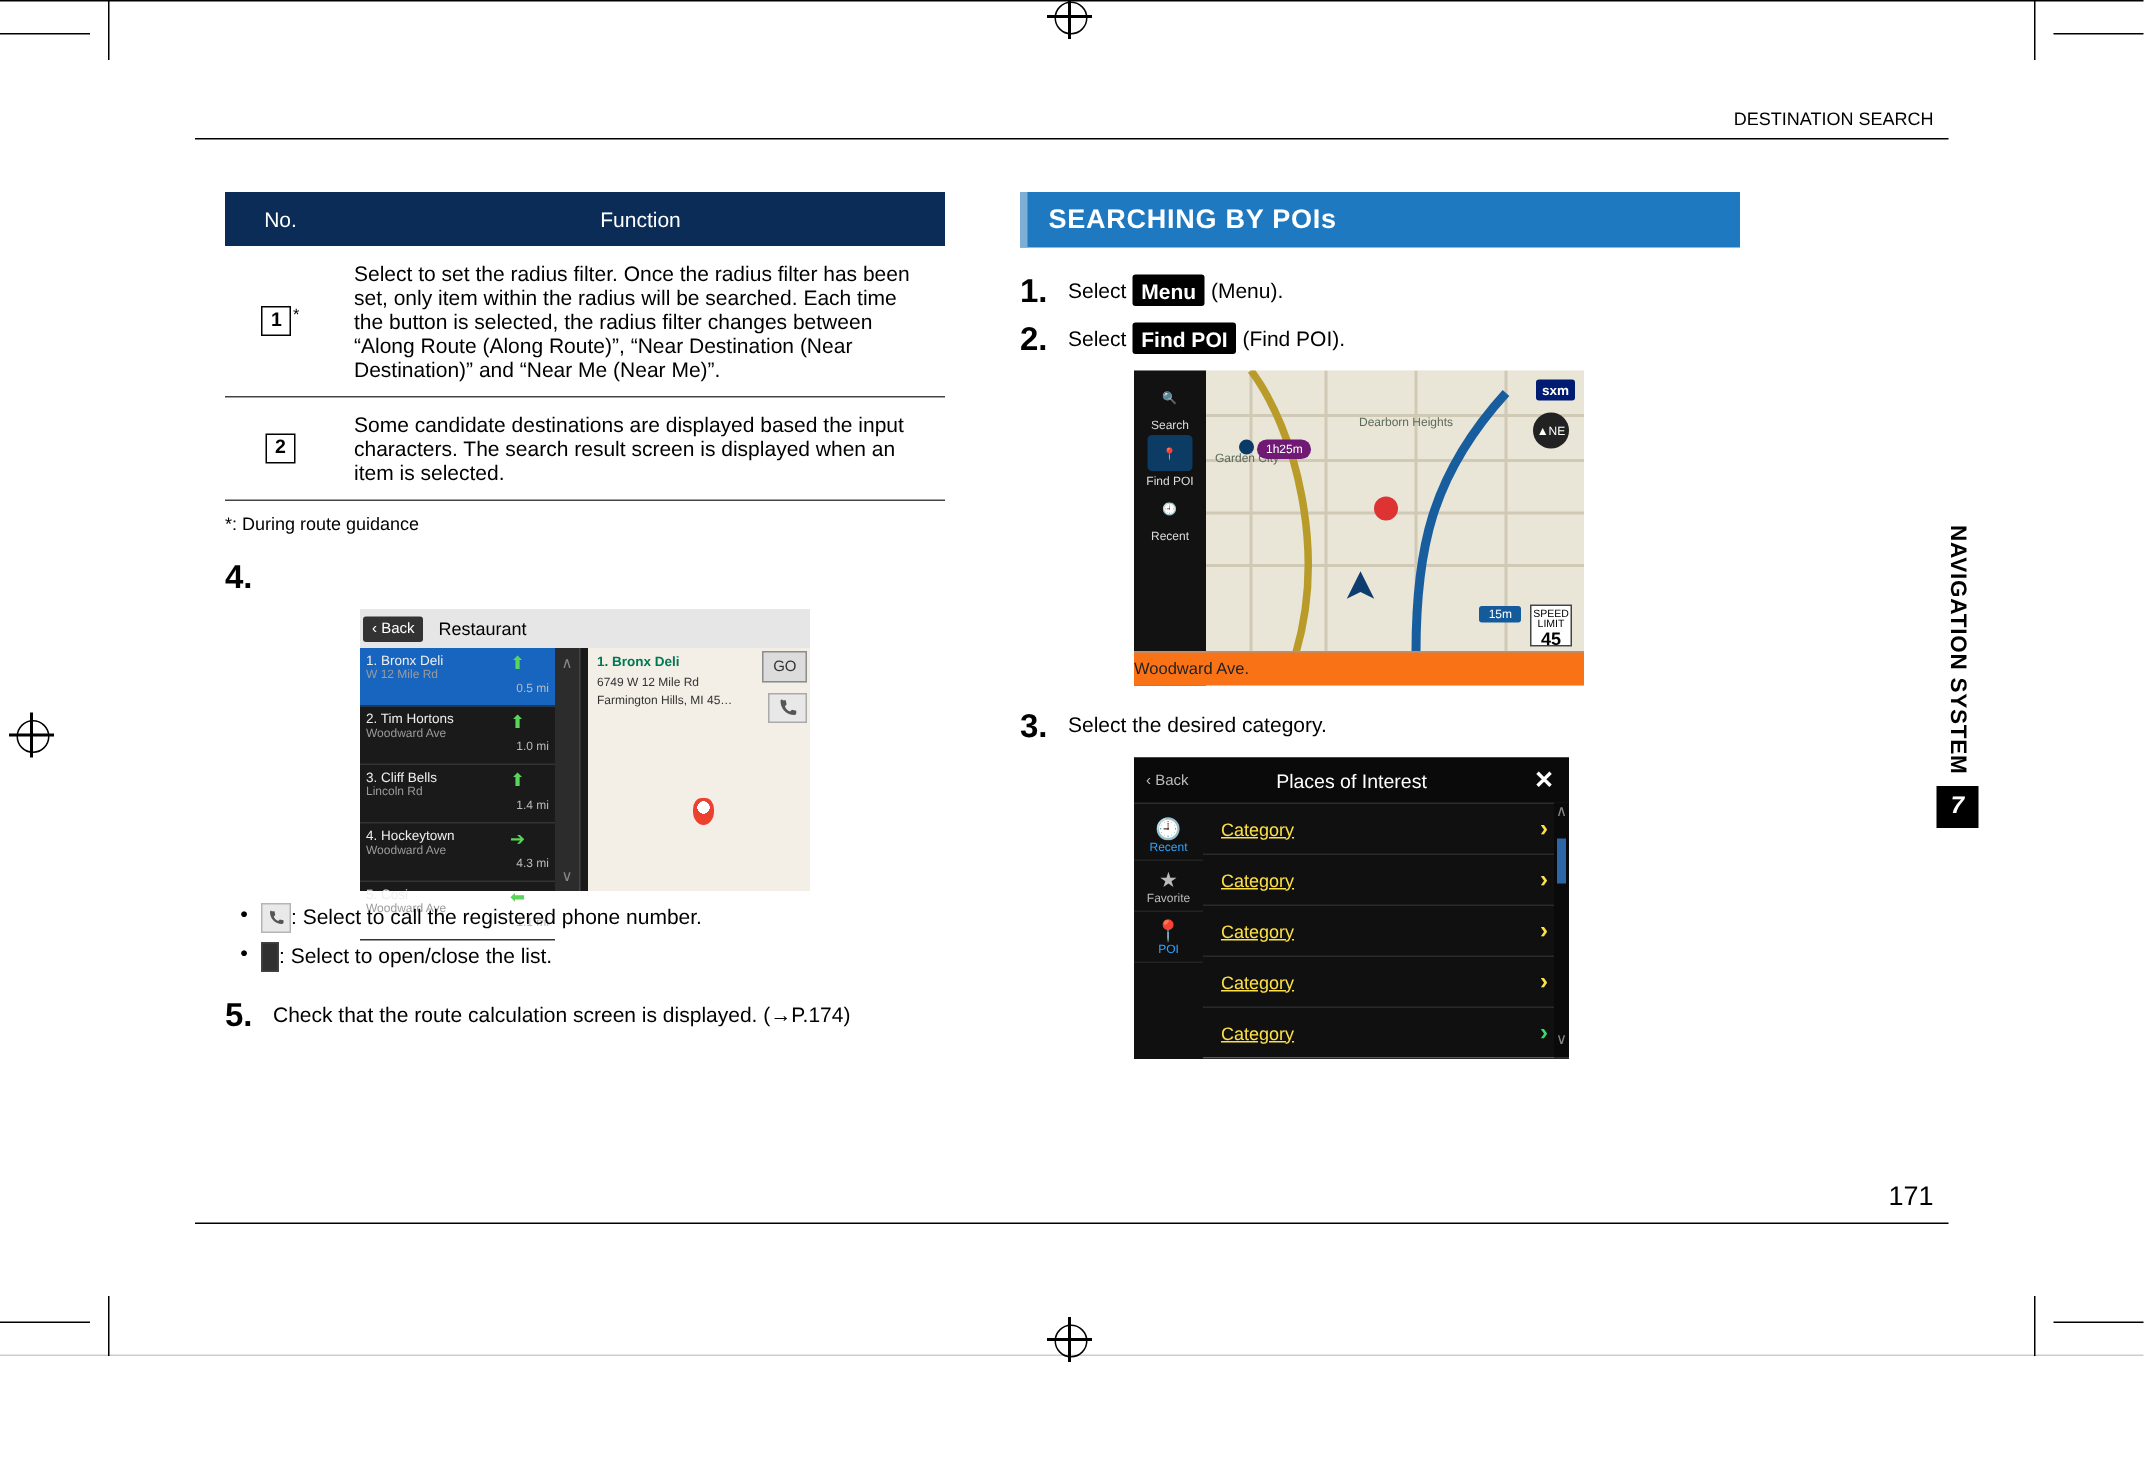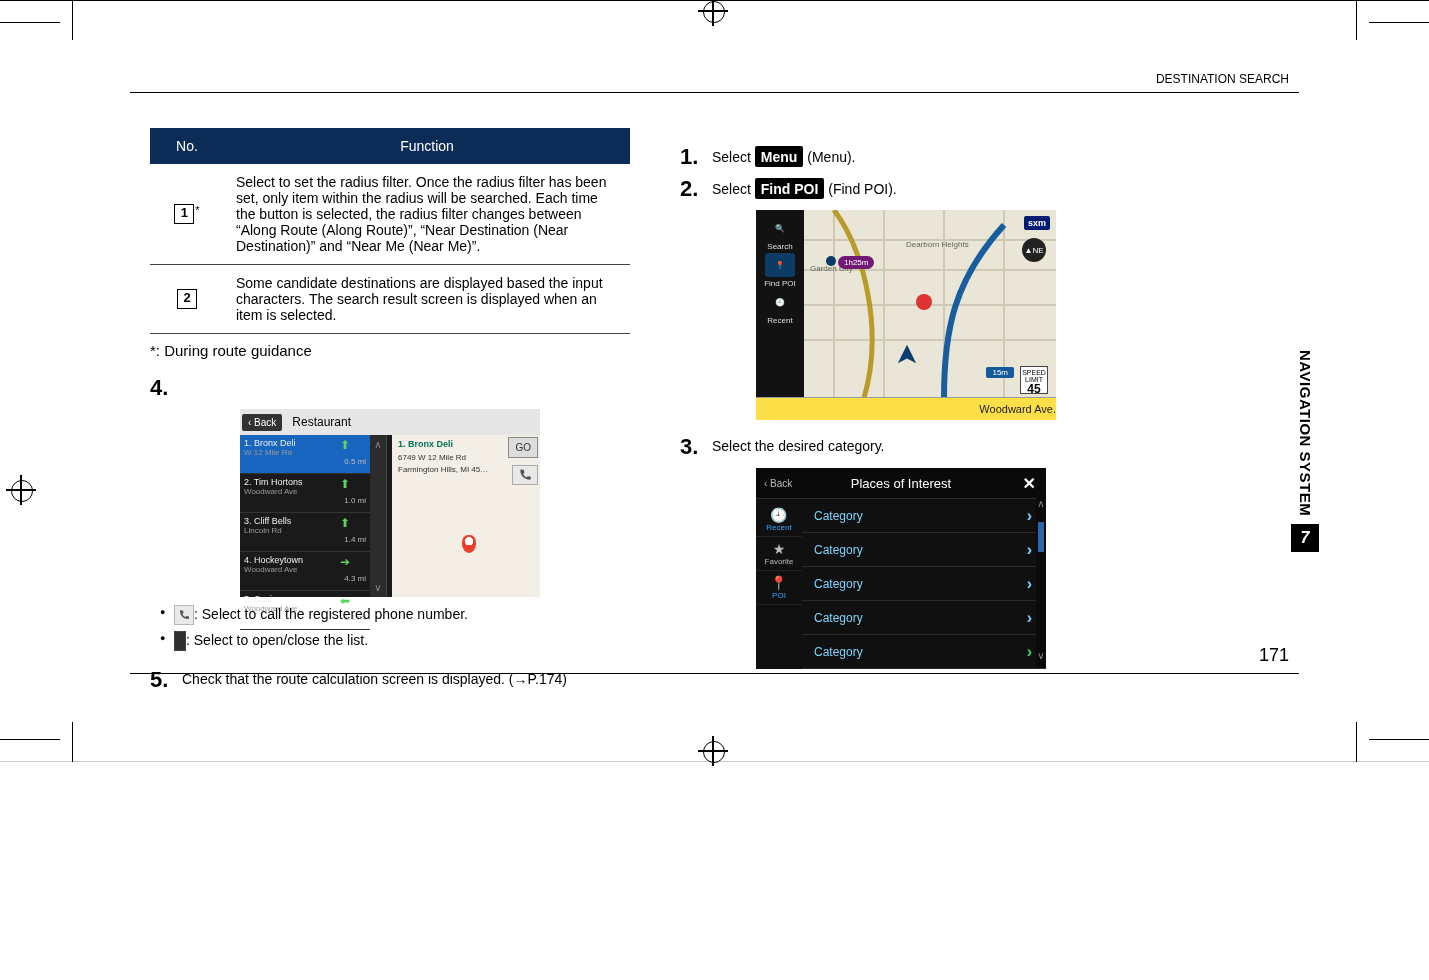--- a/index.html
+++ b/index.html
@@ -10,21 +10,21 @@
     background: #fff;
     font-family: Arial, Helvetica, sans-serif;
     color: #000;
     overflow: hidden;
   }
   .page {
     position: absolute;
     left: 0;
     top: 0;
     width: 1429px;
-    height: 762px;
+    height: 904px;
   }
   .header-title {
     position: absolute;
     right: 140px;
     top: 72px;
     font-size: 12px;
     color: #000;
   }
   .hr-top {
     position: absolute;
@@ -78,21 +78,21 @@
     text-align: center;
     font-weight: bold;
     font-size: 13px;
   }
   .ast {
     vertical-align: top;
     font-size: 11px;
     margin-left: 1px;
   }
   .footnote {
-    font-size: 15px;
+    font-size: 12px;
     margin-top: 8px;
   }
   .step-row {
     display: flex;
     margin-top: 18px;
     font-size: 14px;
     line-height: 1.45;
   }
   .step-num {
     font-size: 22px;
@@ -205,22 +205,22 @@
   .mock-map {
     width: 300px; height: 210px; background: #e8e5d9; position:relative;
     margin:10px auto 0 76px;
   }
   .mock-map .side {
     position:absolute;left:0;top:0;width:48px;bottom:0;background:#121212;color:#ddd;
     display:flex;flex-direction:column;align-items:center;padding-top:6px;gap:2px;font-size:8px;
   }
   .mock-map .side .icn {width:30px;height:24px;border-radius:3px;display:flex;align-items:center;justify-content:center;}
   .mock-map .footer {
-    position:absolute;left:0;right:0;bottom:0;height:22px;background:#fde047;border-top:1px solid #999;
-    color:#222;font-size:11px;text-align:right;line-height:22px;
+    position:absolute;left:0;right:0;bottom:0;height:22px;background:#f97316;border-top:1px solid #999;
+    color:#222;font-size:11px;text-align:left;line-height:22px;
   }
   .mock-map .sxm{position:absolute;right:6px;top:6px;background:#001c72;color:#fff;font-size:9px;font-weight:bold;padding:2px 4px;border-radius:2px;}
   .mock-map .compass{position:absolute;right:10px;top:28px;width:24px;height:24px;background:#222;border-radius:50%;color:#fff;font-size:8px;display:flex;align-items:center;justify-content:center;}
   .mock-map .distpill{position:absolute;left:82px;top:46px;background:#701a75;color:#fff;font-size:8px;padding:2px 6px;border-radius:10px;}
   .mock-map .distpill::before{content:'';position:absolute;left:-12px;top:0;width:10px;height:10px;background:#093b66;border-radius:50%;}
   .mock-map .car{position:absolute;left:140px;bottom:50px;}
   .mock-map .car svg{width:22px;height:24px;}
   .mock-map .speed{position:absolute;right:8px;bottom:26px;width:26px;height:26px;background:#fff;border:1px solid #444;font-size:7px;text-align:center;line-height:1;}
   .mock-map .miniroute{position:absolute;right:42px;bottom:42px;background:#135b9b;color:#fff;font-size:8px;padding:1px 6px;border-radius:2px;}
   .mock-map .maplabel{position:absolute;font-size:8px;color:#5e6a59;}
@@ -230,21 +230,21 @@
     width:290px;height:200px;background:#101010;position:relative;margin:10px auto 0 76px;
     display:grid;grid-template-columns:46px 1fr;
   }
   .mock-cat .topbar{grid-column:1/3;height:30px;background:#0a0a0a;color:#fff;display:flex;align-items:center;justify-content:center;font-size:13px;position:relative;border-bottom:1px solid #2c2c2c;}
   .mock-cat .topbar .bk{position:absolute;left:8px;font-size:10px;color:#bbb;}
   .mock-cat .topbar .x{position:absolute;right:10px;color:#fff;font-weight:bold;font-size:16px;}
   .mock-cat .tabs{background:#101010;display:flex;flex-direction:column;align-items:center;padding-top:4px;gap:0;}
   .mock-cat .tabs .t{height:33px;width:100%;text-align:center;font-size:8px;color:#bbb;display:flex;flex-direction:column;align-items:center;justify-content:center;border-bottom:1px solid #222;}
   .mock-cat .tabs .t.sel{color:#2fa5ff;}
   .mock-cat .list{display:flex;flex-direction:column;}
-  .mock-cat .list .r{height:33px;border-bottom:1px solid #2a2a2a;color:#7dd3fc;font-size:12px;display:flex;align-items:center;padding:0 12px;position:relative;}
+  .mock-cat .list .r{height:33px;border-bottom:1px solid #2a2a2a;color:#fde047;font-size:12px;display:flex;align-items:center;padding:0 12px;position:relative;text-decoration:underline;}
   .mock-cat .list .r::after{content:'›';position:absolute;right:14px;font-size:16px;font-weight:bold;}
   .mock-cat .list .r:last-child::after{color:#3fd66d;}
   .mock-cat .scroll{position:absolute;right:0;top:30px;bottom:0;width:10px;background:#0a0a0a;display:flex;flex-direction:column;}
   .mock-cat .scroll .ar{height:18px;color:#888;font-size:10px;text-align:center;}
   .mock-cat .scroll .bar{flex:1;position:relative;}
   .mock-cat .scroll .bar::before{content:'';position:absolute;left:2px;right:2px;top:6px;height:30px;background:#2b66a9;}
 
   
   .side-tab {
     position: absolute;
@@ -397,20 +397,21 @@
       </li>
     </ul>
 
     <div class="step-row">
       <div class="step-num">5.</div>
       <div class="justify">Check that the route calculation screen is displayed. (→P.174)</div>
     </div>
   </div>
 
   <div class="right-col">
+    <div class="section-bar">SEARCHING BY POIs</div>
 
     <div class="step-row">
       <div class="step-num">1.</div>
       <div>
         <span>Select </span>
         <span class="btn-black">Menu</span>
         <span> (Menu).</span>
       </div>
     </div>
     <div class="step-row" style="margin-top:10px;">

